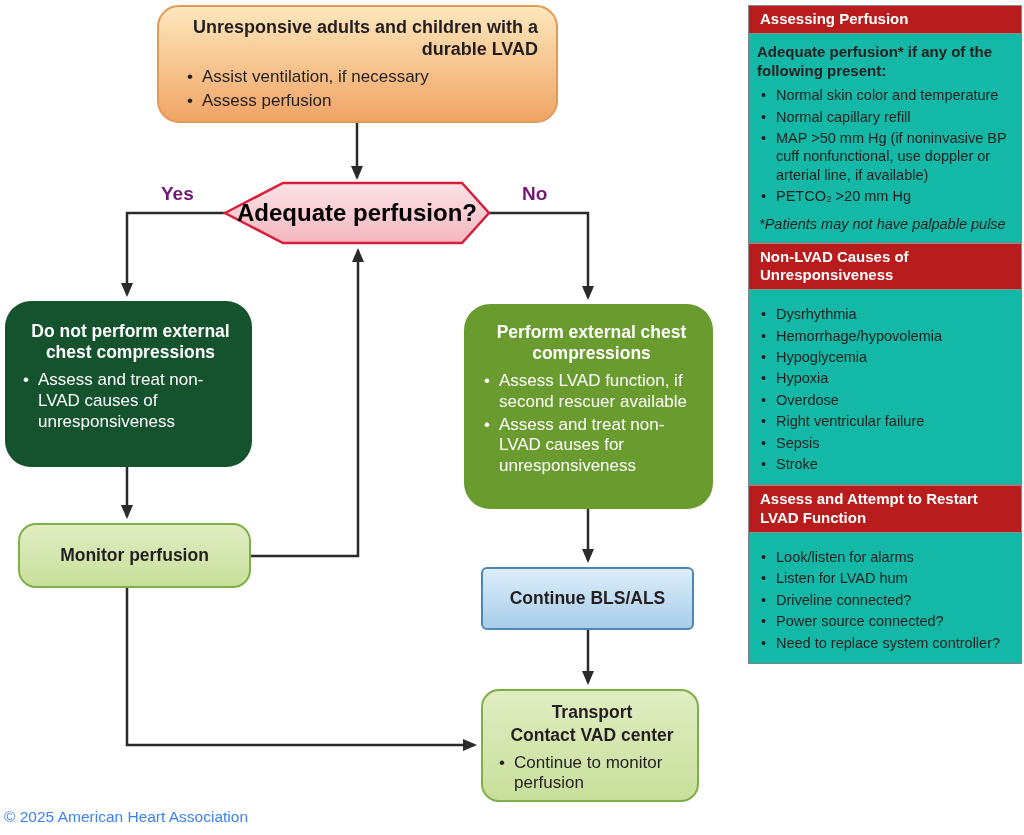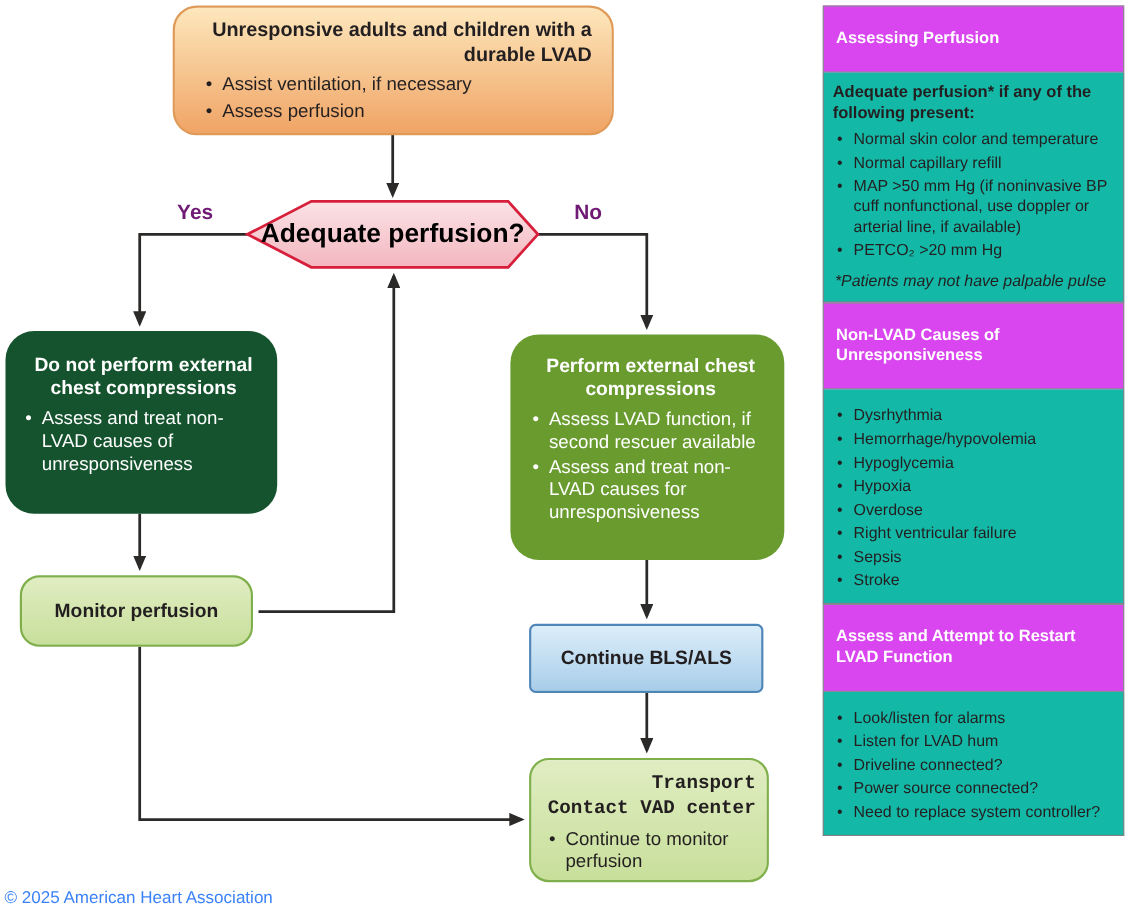--- a/index.html
+++ b/index.html
@@ -24,32 +24,32 @@
   .box-green{
     left:464px;top:304px;width:249px;height:205px;border-radius:26px;
     background:#699B2F;color:#ffffff;padding:18px 12px 0 18px;
   }
   .box-red .title,.box-green .title{font-weight:bold;font-size:17.5px;text-align:center;line-height:1.22;}
   .pill{
     border-radius:18px;display:flex;align-items:center;justify-content:center;
     font-weight:bold;font-size:17.5px;text-align:center;
   }
   .pill-green{background:linear-gradient(#E0EDC2,#C8DF9B);border:2px solid #7FAF4B;}
-  .box-monitor{left:18px;top:523px;width:212px;height:65px;}
+  .box-monitor{left:18px;top:523px;width:233px;height:65px;}
   .box-bls{
     left:481px;top:567px;width:213px;height:63px;border-radius:6px;
     background:linear-gradient(#DCEEFA,#A8CDE9);border:2px solid #4E86B8;
     display:flex;align-items:center;justify-content:center;font-weight:bold;font-size:17.5px;
   }
   .box-transport{
     left:481px;top:689px;width:218px;height:113px;border-radius:18px;
     background:linear-gradient(#E0EDC2,#C8DF9B);border:2px solid #7FAF4B;
     padding:10px 10px 0 14px;
   }
-  .box-transport .title{font-weight:bold;font-size:17.5px;text-align:right;line-height:1.3;font-family:Liberation Mono, monospace;}
+  .box-transport .title{font-weight:bold;font-size:17.5px;text-align:center;line-height:1.3;}
 
   
   .hexwrap{left:213px;top:177px;width:288px;height:72px;}
   .hexlabel{
     position:absolute;left:213px;top:177px;width:288px;height:72px;z-index:2;
     display:flex;align-items:center;justify-content:center;
     font-weight:bold;font-size:24px;color:#000000;
   }
   .branch-label{position:absolute;z-index:2;font-weight:bold;font-size:19px;color:#701a75;}
   .label-yes{left:161px;top:183px;}
@@ -62,22 +62,22 @@
     font-size:17px;line-height:1.23;text-align:left;
   }
   ul.bullets li::before{content:"\2022";position:absolute;left:2px;}
   .box-start ul.bullets li{font-size:17px;margin-bottom:3px;}
   .side-body ul.bullets li{font-size:14.5px;line-height:1.27;margin-bottom:3px;padding-left:19px;}
   .side-body ul.bullets li::before{left:4px;}
 
   
   .sidebar{left:748px;top:5px;width:274px;}
   .side-header{
-    background:#d946ef;color:#ffffff;font-weight:bold;font-size:15px;
-    line-height:1.25;padding:20px 11px;border:1px solid #8A8C8E;
+    background:#b91c1c;color:#ffffff;font-weight:bold;font-size:15px;
+    line-height:1.25;padding:4px 11px;border:1px solid #8A8C8E;
   }
   .side-body{
     background:#14b8a6;border:1.5px solid #808285;border-top:none;
     padding:9px 8px 8px 8px;font-size:14.5px;
   }
   .side-intro{font-weight:bold;font-size:15px;line-height:1.25;margin:0 0 4px 0;}
   .side-footnote{font-style:italic;font-size:14.5px;margin:10px 0 2px 2px;}
 
   .footer{position:absolute;left:4px;top:808px;font-size:15.5px;color:#3b82f6;z-index:1;}
 </style>

